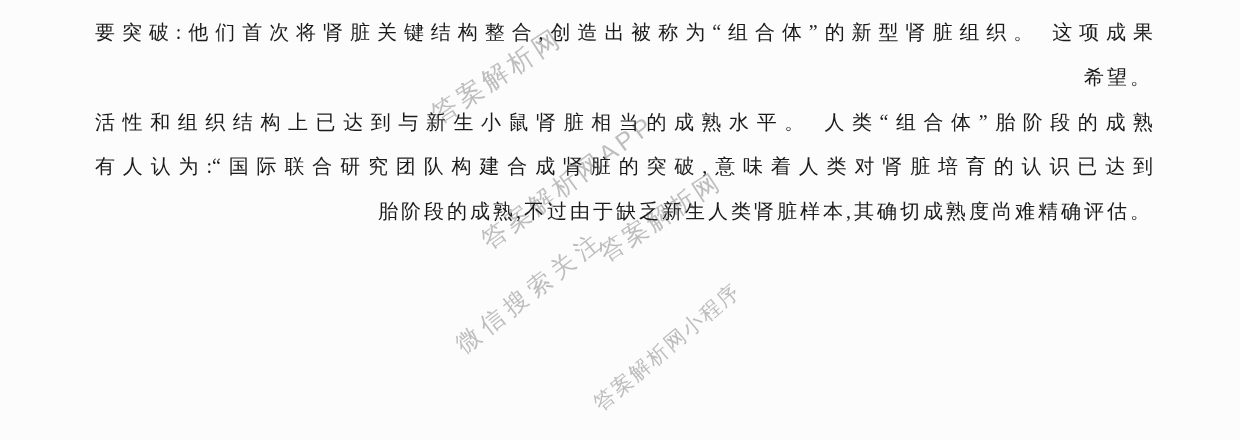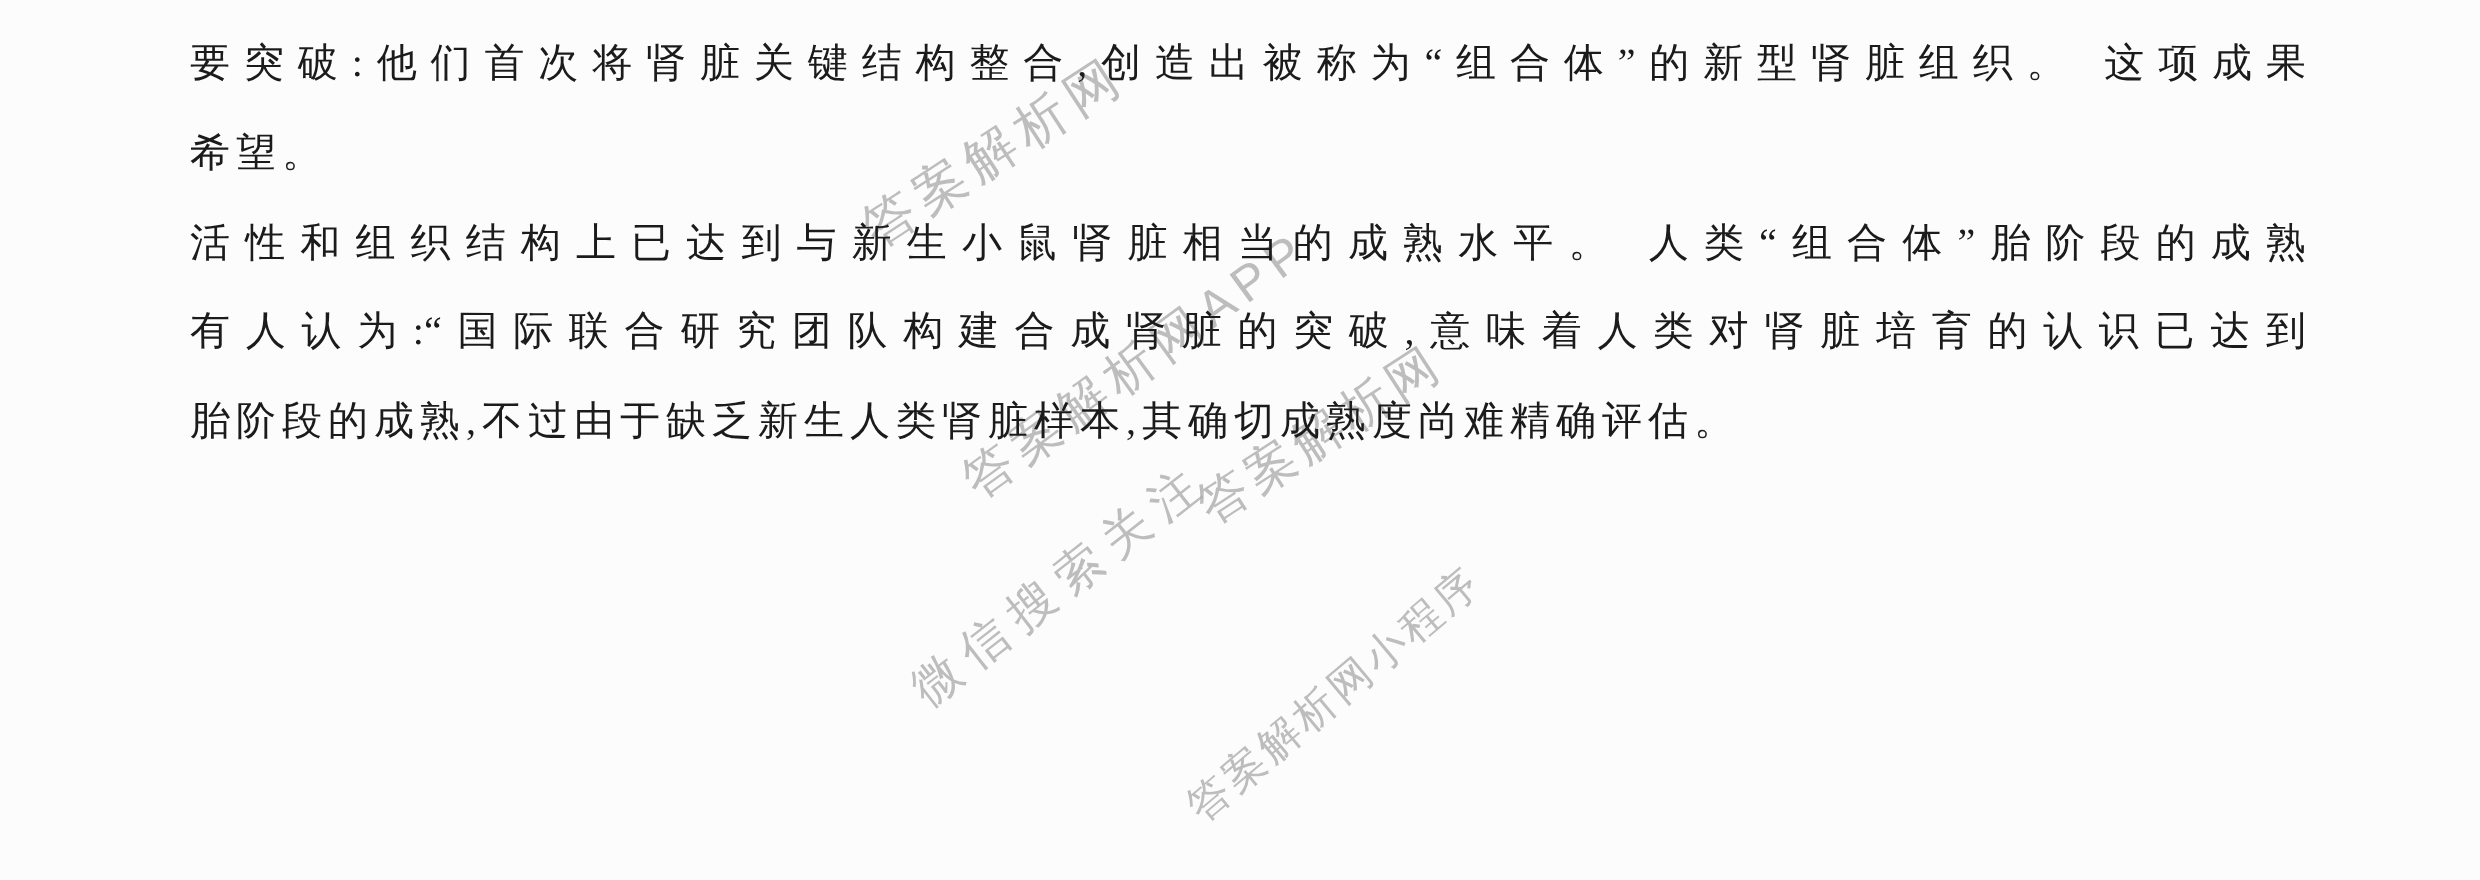--- a/index.html
+++ b/index.html
@@ -24,21 +24,21 @@
     top: 10px;
     width: 1058px;
     color: #1b1b1b;
     font-size: 20px;
     z-index: 2;
   }
   .line {
     height: 44.8px;
     line-height: 44.8px;
     letter-spacing: 3px;
-    text-align: left;
+    text-align: right;
   }
   .line.justify {
     letter-spacing: normal;
     text-align: justify;
     text-align-last: justify;
   }
   .line.indent {
     text-indent: 52px;
   }
   

